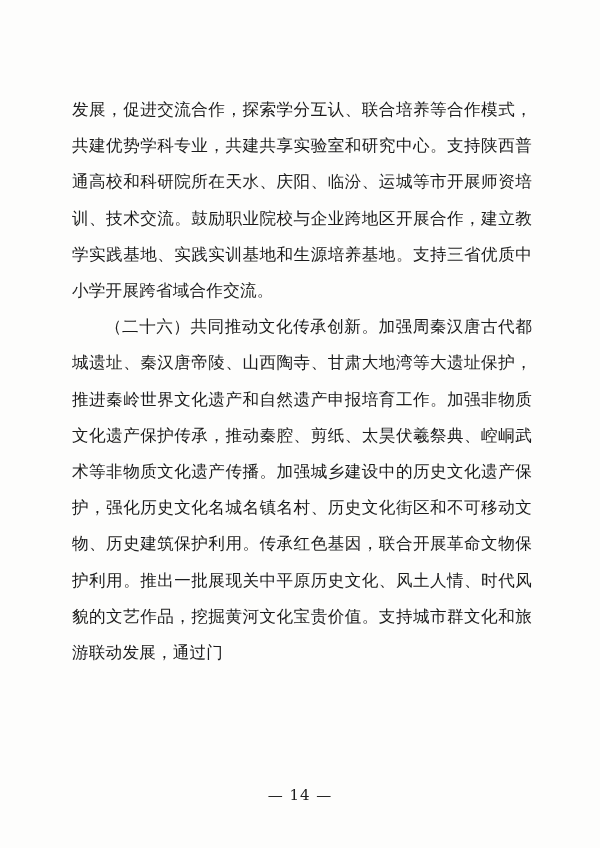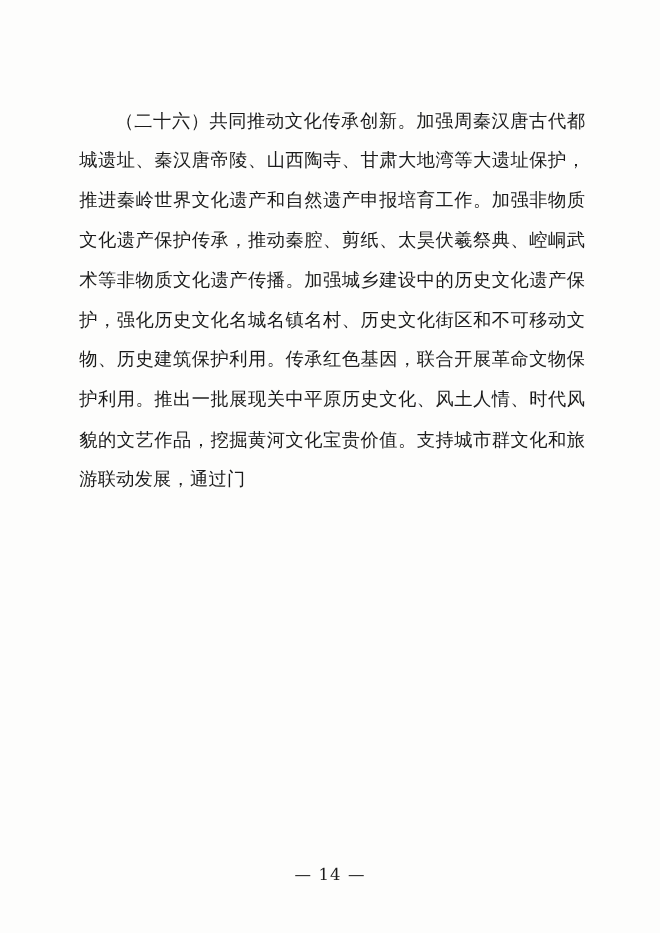--- a/index.html
+++ b/index.html
@@ -50,16 +50,17 @@
     color: #1b1b1b;
     font-family: "DejaVu Serif", "Liberation Serif", serif;
     letter-spacing: 1px;
   }
 </style>
 </head>
 <body>
 
 <div class="page">
   <div class="content">
+    <p class="para">发展，促进交流合作，探索学分互认、联合培养等合作模式，共建优势学科专业，共建共享实验室和研究中心。支持陕西普通高校和科研院所在天水、庆阳、临汾、运城等市开展师资培训、技术交流。鼓励职业院校与企业跨地区开展合作，建立教学实践基地、实践实训基地和生源培养基地。支持三省优质中小学开展跨省域合作交流。</p>
     <p class="para indent">（二十六）共同推动文化传承创新。加强周秦汉唐古代都城遗址、秦汉唐帝陵、山西陶寺、甘肃大地湾等大遗址保护，推进秦岭世界文化遗产和自然遗产申报培育工作。加强非物质文化遗产保护传承，推动秦腔、剪纸、太昊伏羲祭典、崆峒武术等非物质文化遗产传播。加强城乡建设中的历史文化遗产保护，强化历史文化名城名镇名村、历史文化街区和不可移动文物、历史建筑保护利用。传承红色基因，联合开展革命文物保护利用。推出一批展现关中平原历史文化、风土人情、时代风貌的文艺作品，挖掘黄河文化宝贵价值。支持城市群文化和旅游联动发展，通过门</p>
   </div>
   <div class="footer">— 14 —</div>
 </div>
 
 </body></html>

